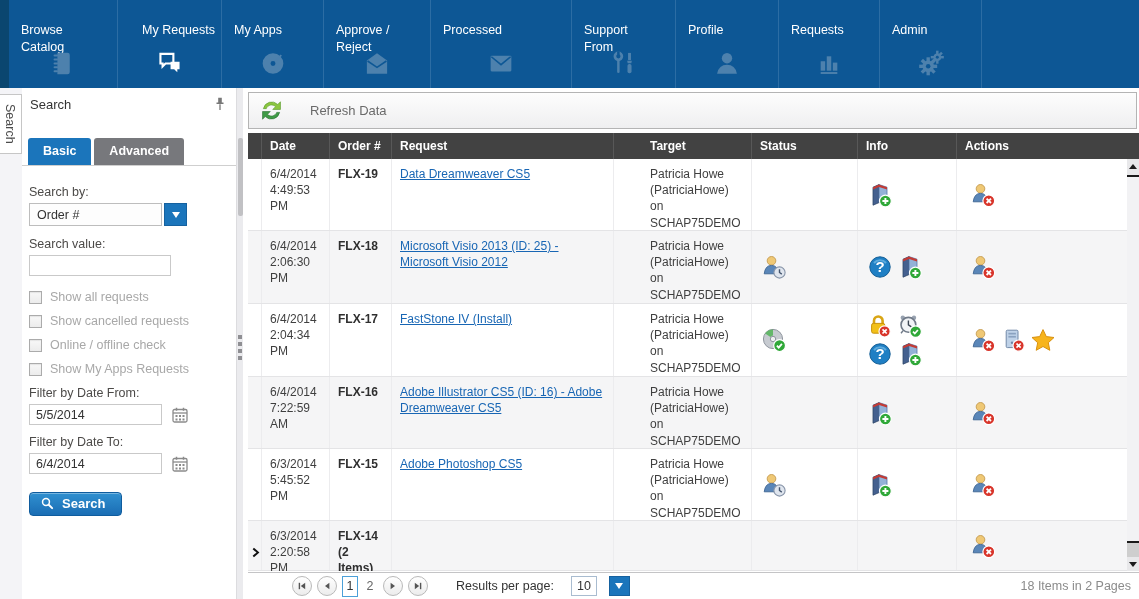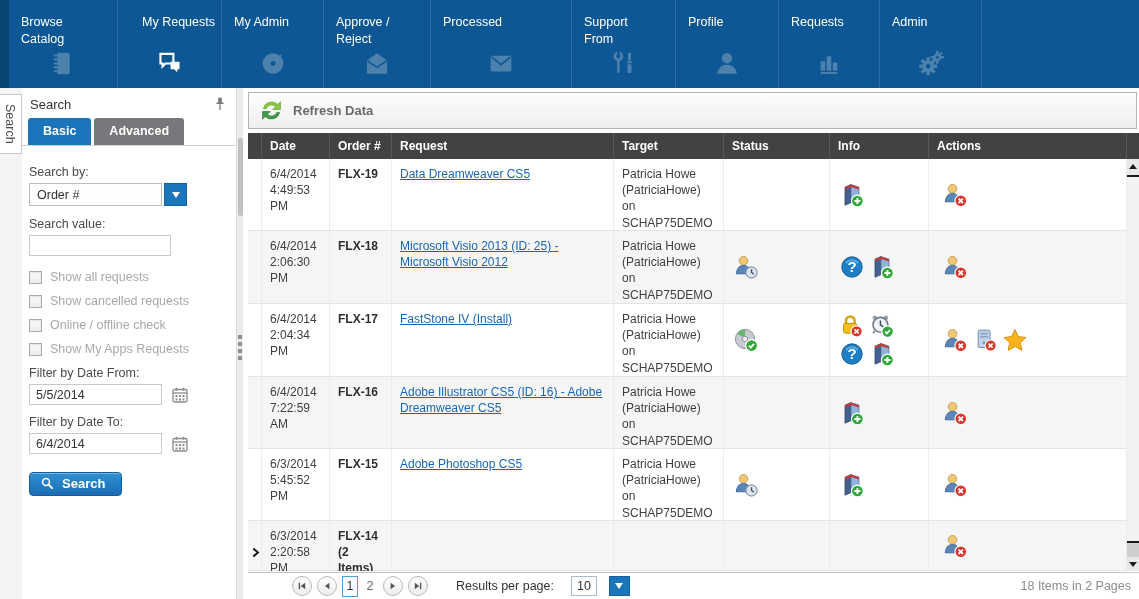--- a/index.html
+++ b/index.html
@@ -3,21 +3,21 @@
 <meta charset="utf-8">
 <style>
   * { margin:0; padding:0; box-sizing:border-box; }
   html,body { width:1139px; height:599px; overflow:hidden; background:#fff;
     font-family:"Liberation Sans","DejaVu Sans",sans-serif; }
 
   
   .navbar { height:88px; background:var(--navbar,#0d5795); display:flex; position:relative; }
   .nav-strip { width:9px; background:#0a466f; flex:none; }
   .nav-item { position:relative; height:100%; border-right:1px solid #2c6da4; cursor:pointer; flex:none; }
-  .nav-label { display:block; padding:14px 6px 0 12px; color:#fff; font-size:12.5px; line-height:1.35;
+  .nav-label { display:block; padding:22px 6px 0 12px; color:#fff; font-size:12.5px; line-height:1.35;
     white-space:pre-line; }
   .nav-icon { position:absolute; left:50%; transform:translateX(-50%); bottom:11px; width:27px; height:27px;
     color:#4d81ad; }
   .nav-item.active .nav-icon { color:#ffffff; }
   .nav-icon svg { width:100%; height:100%; display:block; }
   .nav-fill { flex:1; }
 
   
   .app-body { display:flex; height:511px; position:relative; }
 
@@ -26,21 +26,21 @@
     color:#4c4c4c; font-size:12.5px; padding:9px 3px; writing-mode:vertical-lr; cursor:pointer; }
 
   .sidebar { width:214px; flex:none; background:#fff; padding-top:5px; }
   .panel-head { display:flex; align-items:center; justify-content:space-between; padding:3px 8px 6px 8px; }
   .panel-title { font-size:13px; color:#333; }
   .pin-btn { width:16px; height:16px; cursor:pointer; }
   .side-tabs { display:flex; align-items:flex-end; padding-left:6px; border-bottom:1px solid #cfcfcf; }
   .stab { color:#fff; font-size:12.5px; font-weight:bold; padding:6px 15px 7px 15px;
     border-radius:3px 3px 0 0; margin-right:3px; cursor:pointer; }
   .stab.active { background:var(--accent,#1b75bb);text-align:center; }
-  .stab.inactive { background:#77787c; }
+  .stab.inactive { background:#77787c;margin-top:20px; }
   .side-content { padding:12px 10px 0 7px; }
   .fld-label { font-size:12.5px; color:#4c4a48; margin:7px 0 4px 0; }
   .select-row { display:flex; }
   .select-box { width:133px; height:23px; border:1px solid #bdbdbd; background:#fdfdfd; font-size:12.5px;
     color:#333; padding:4px 0 0 7px; cursor:pointer; }
   .dd-btn { width:23px; height:23px; margin-left:2px; background:var(--accent,#1b75bb); border:1px solid #15619f;
     display:flex; align-items:center; justify-content:center; cursor:pointer; }
   .caret-down { width:0; height:0; border-left:4px solid transparent; border-right:4px solid transparent;
     border-top:6px solid #fff; }
   .txt-input { width:142px; height:21px; border:1px solid #c9c9c9; font-size:12.5px; color:#333; padding:0 5px;
@@ -62,37 +62,37 @@
   .splitter { width:7px; flex:none; background:#ebebee; border-left:1px solid #dcdcdf; position:relative; cursor:col-resize; }
   .side-scroll-thumb { position:absolute; left:1px; top:50px; width:5px; height:78px; background:#c1c1c4; border-radius:2px; }
   .split-grip { position:absolute; left:1px; top:247px; display:flex; flex-direction:column; gap:3px; }
   .split-grip span { width:4px; height:4px; background:#8f8f93; }
   .main-gap { width:5px; flex:none; background:#fff; }
 
   
   .main { flex:1; position:relative; }
   .toolbar { margin:4px 2px 0 0; height:37px; border:1px solid #b4b4b4;
     background:linear-gradient(#fdfdfd,#efeff0); display:flex; align-items:center; padding-left:10px;
-    gap:9px; cursor:pointer;font-weight:bold; }
+    gap:26px; cursor:pointer; }
   .toolbar-label { color:#6a6a6a; font-size:13px; }
   .refresh-icn { width:25px; height:25px; }
 
   .grid { margin-top:4px; position:relative; width:891px; }
   .ghead { height:26px; background:#424242; display:flex; align-items:center; }
   .hcell { color:#fff; font-size:12px; font-weight:bold; padding-left:8px; height:100%;
     display:flex; align-items:center; border-right:1px solid #585858; cursor:pointer; }
   .gbody { height:412px; overflow:hidden; position:relative; background:#fff; }
   .trow { display:flex; border-bottom:1px solid #e4e4e6; background:#fff; }
   .trow.alt { background:#f5f5f6; }
   .c { border-right:1px solid #ececee; padding:7px 8px; font-size:12px; color:#3f3f3f; line-height:1.35; }
   .w-exp{width:14px; flex:none; padding:7px 2px;}
   .w-date{width:68px; flex:none;}
   .w-order{width:62px; flex:none;}
   .w-req{width:222px; flex:none;}
-  .w-target{width:110px; flex:none;}
+  .w-target{width:110px; flex:none;margin-left:28px;}
   .w-status{width:106px; flex:none;}
   .w-info{width:99px; flex:none;}
   .w-act{width:198px; flex:none;}
   .w-sbf{width:12px; flex:none; border-right:none;}
   .c-order { font-weight:bold; color:#2f2f2f; }
   .req-link { color:var(--link,#1866b4); text-decoration:underline; cursor:pointer; }
   .c-status,.c-info,.c-actions { display:flex; align-items:center; align-content:center; flex-wrap:wrap;
     gap:2px 4px; padding:4px 4px 4px 9px; }
   .c-actions { padding-left:13px; }
   .icn { width:26px; height:26px; display:inline-block; flex:none; }
@@ -156,21 +156,21 @@
       <div class="nav-item active" style="width: 104px; text-align: right;">
     <span class="nav-label">My Requests</span>
     <span class="nav-icon">
           <svg viewBox="0 0 24 24">
             <path d="M3.5,3.5 h11.5 v8.5 h-7 l-2.6,2.6 v-2.6 h-1.9 z" fill="none" stroke="currentColor" stroke-width="1.9"></path>
             <path d="M12.5,10.5 h8 v6.5 h-2 v2.8 l-2.8,-2.8 h-3.2 z" fill="currentColor"></path>
           </svg>
         </span>
   </div>
       <div class="nav-item" style="width: 102px;">
-    <span class="nav-label">My Admin</span>
+    <span class="nav-label">My Apps</span>
     <span class="nav-icon">
           <svg viewBox="0 0 24 24">
             <path d="M12,2.8 a9.2,9.2 0 1 0 0,18.4 a9.2,9.2 0 0 0 0,-18.4 z M12,9.8 a2.2,2.2 0 1 1 0,4.4 a2.2,2.2 0 0 1 0,-4.4 z" fill="currentColor" fill-rule="evenodd"></path>
             <path d="M14.2,9.8 L19.4,4.6" stroke="currentColor" stroke-width="1.6"></path>
           </svg>
         </span>
   </div>
       <div class="nav-item" style="width: 107px;">
     <span class="nav-label">Approve /
 Reject</span>

